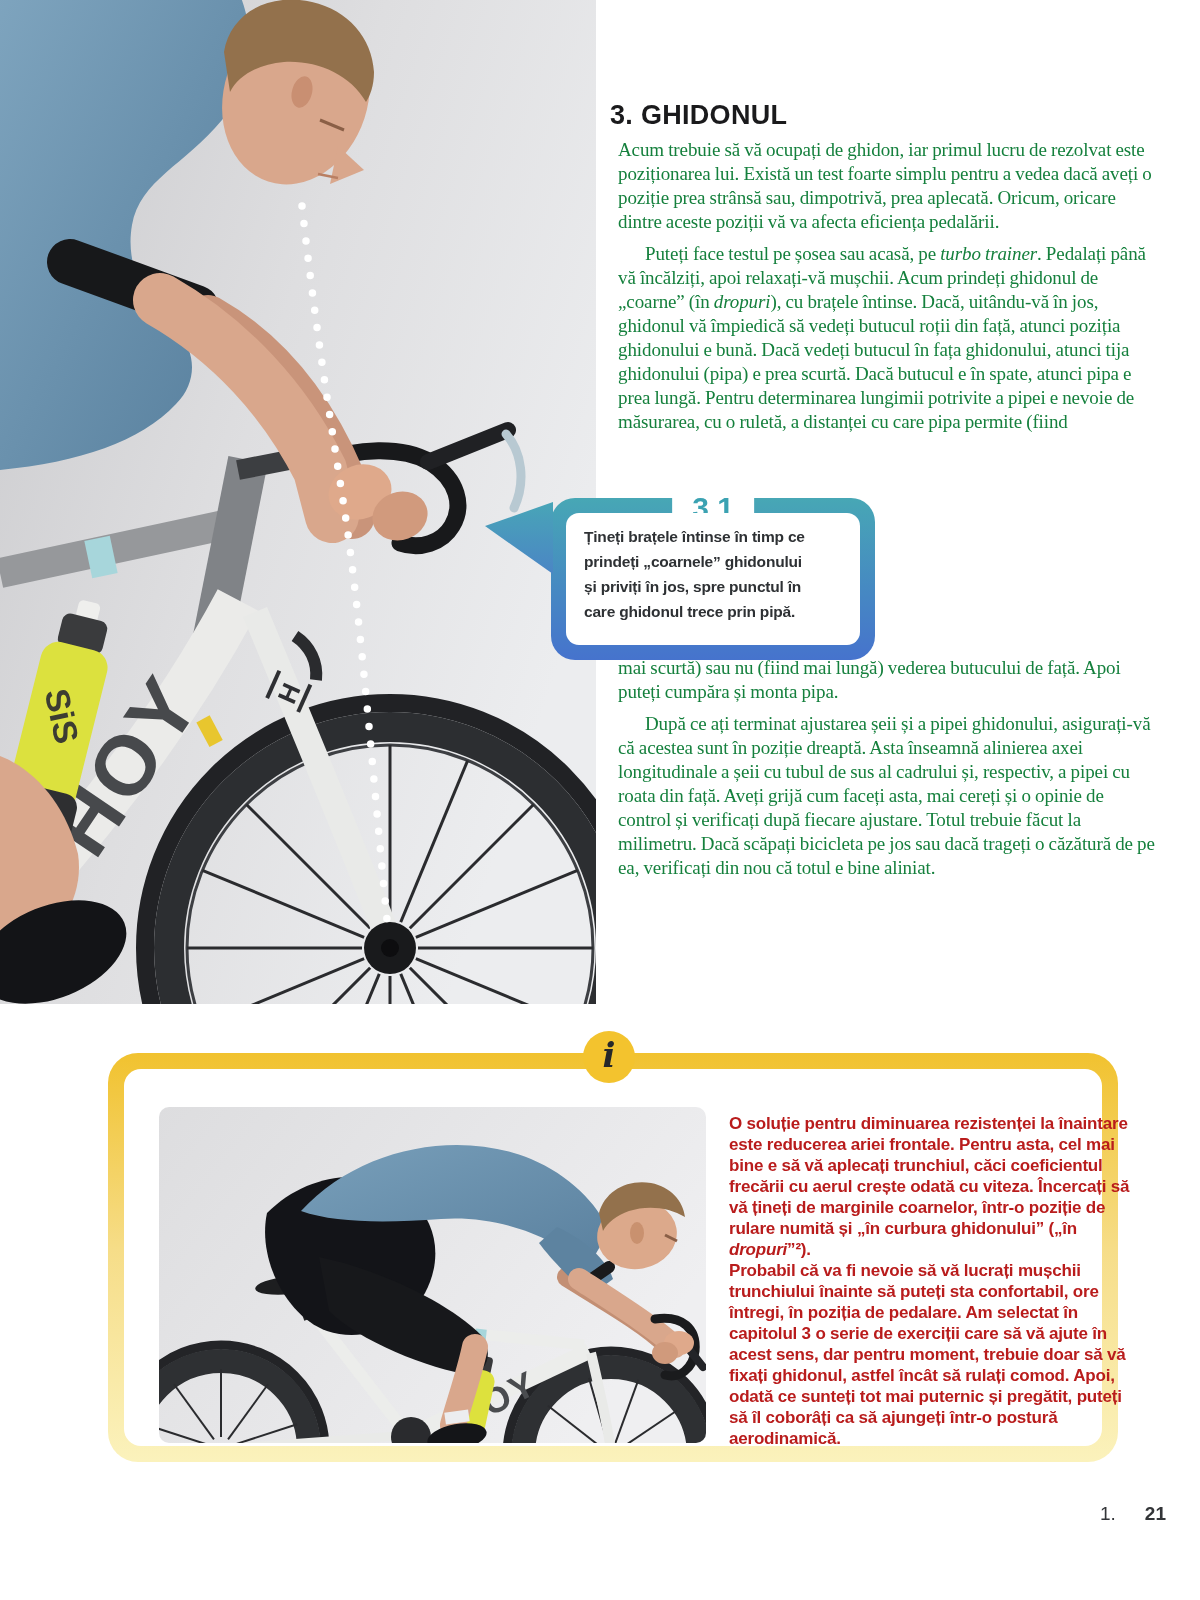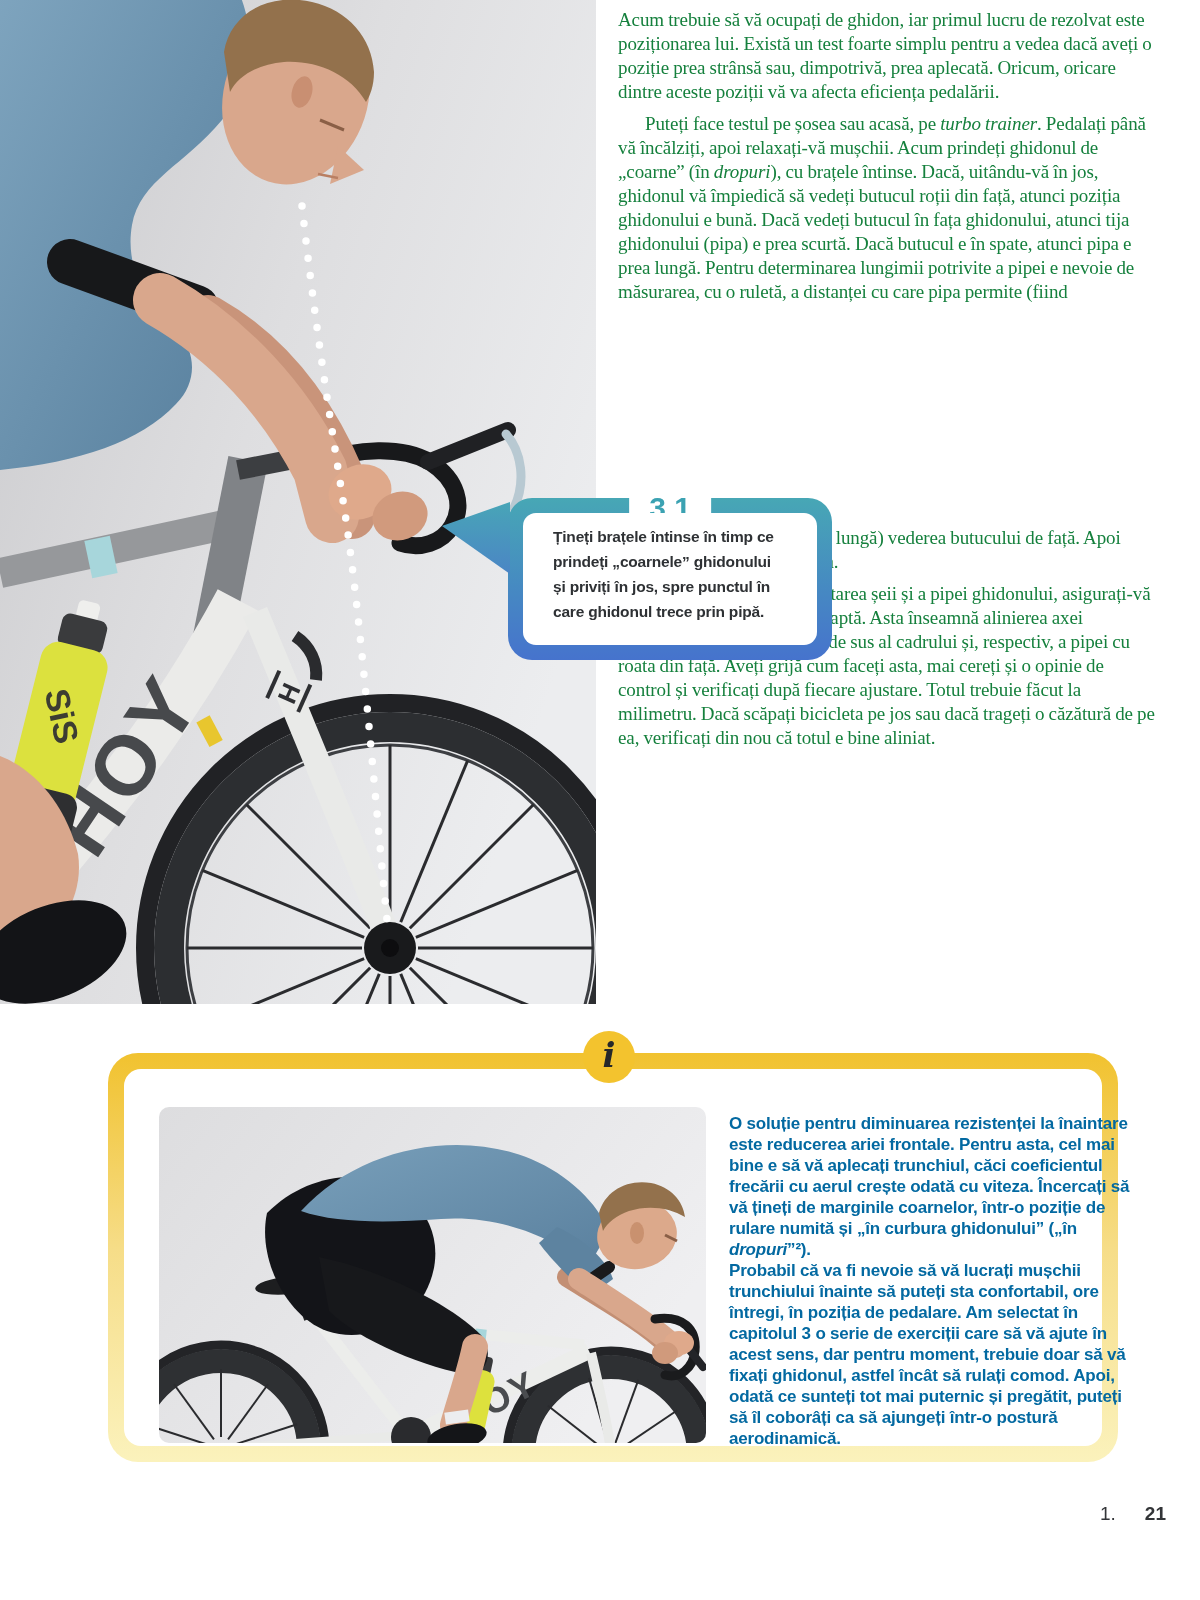--- a/index.html
+++ b/index.html
@@ -13,38 +13,38 @@
   .article{position:absolute;left:610px;top:0;width:558px;}
   .heading{margin:102px 0 9px 0;font:700 27px/1 "Liberation Sans",sans-serif;
            color:#1a1a1c;letter-spacing:.3px;}
   .para{margin:8px;font:400 19px/24px "Liberation Serif",serif;color:#15803d;
         letter-spacing:-.1px;word-spacing:-.5px;}
   .para em{}
   .para.indent{text-indent:27px;}
   .callout-spacer{height:206px;}
 
   
-  .callout{position:absolute;left:508px;top:498px;width:324px;height:162px;border-radius:24px;
+  .callout{position:absolute;left:551px;top:498px;width:324px;height:162px;border-radius:24px;
            background:linear-gradient(180deg,#47a7b5 0%,#4687c3 60%,#4673cd 100%);z-index:4;}
   .callout-inner{position:absolute;inset:15px;background:#ffffff;border-radius:13px;
-                 padding:11px 30px;box-sizing:border-box;}
+                 padding:11px 18px;box-sizing:border-box;}
   .callout-text{font:700 15.5px/25px "Liberation Sans",sans-serif;color:#2e3134;letter-spacing:-.2px;}
   .callout-label{position:absolute;top:-6px;left:50%;transform:translateX(-50%);
                  background:#ffffff;padding:0 20px;font:700 30px/32px "Liberation Sans",sans-serif;
                  color:#3ba2b2;white-space:nowrap;}
   .callout-tail{position:absolute;left:-68px;top:2px;width:70px;height:76px;}
 
   
   .infobox{position:absolute;left:108px;top:1053px;width:1010px;height:409px;border-radius:30px;
            background:linear-gradient(180deg,#f1c22f 0%,#f6dd88 48%,#fbf2bc 100%);}
   .infobox-inner{position:absolute;inset:16px;background:#ffffff;border-radius:17px;}
   .infobox-photo{position:absolute;left:35px;top:38px;width:547px;height:336px;border-radius:10px;
                  overflow:hidden;}
   .infobox-text{position:absolute;left:605px;top:44px;width:404px;}
-  .ibpara{margin:0;font:700 17px/21px "Liberation Sans",sans-serif;color:#0369a1;letter-spacing:-.2px;}
+  .ibpara{margin:0;font:700 17px/21px "Liberation Sans",sans-serif;color:#b91c1c;letter-spacing:-.2px;}
   .ibpara em{font-style:italic;}
   .info-icon{position:absolute;left:583px;top:1031px;width:52px;height:52px;border-radius:50%;
              background:#f3c32e;display:flex;align-items:center;justify-content:center;z-index:5;}
   .info-icon span{font:italic 700 34px/1 "DejaVu Serif",serif;color:#26282a;transform:translateY(-2px);}
 
   
   .footer{position:absolute;right:34px;top:1503px;display:flex;align-items:baseline;
           font:700 19px/1.2 "Liberation Sans",sans-serif;color:#2b2d2f;}
   .footer .num{font-weight:500;margin-right:9px;color:#333538;}
   .footer .pg{font-weight:700;margin-left:20px;color:#333538;}
@@ -143,20 +143,21 @@
       </g>
 
       <path d="M0,756 C36,770 66,806 78,854 C84,894 62,932 28,950 L0,958 Z" fill="#d9a78c"></path>
       <ellipse cx="52" cy="952" rx="78" ry="46" transform="rotate(-22 52 952)" fill="#131417"></ellipse>
 
       <path d="M302,206 C318,350 334,440 346,520 C362,630 376,810 388,930" stroke="#ffffff" stroke-width="7.5" fill="none" stroke-linecap="round" stroke-dasharray="0 17.5"></path>
     </svg>
   </div>
 
   <div class="article">
+    <h1 class="heading">3. GHIDONUL</h1>
     <div id="paras-top">
         <p class="para"><span>Acum trebuie să vă ocupați de ghidon, iar primul lucru de rezolvat este poziționarea lui. Există un test foarte simplu pentru a vedea dacă aveți o poziție prea strânsă sau, dimpotrivă, prea aplecată. Oricum, oricare dintre aceste poziții vă va afecta eficiența pedalării.</span></p>
         <p class="para indent"><span>Puteți face testul pe șosea sau acasă, pe </span><em>turbo trainer</em><span>. Pedalați până vă încălziți, apoi relaxați-vă mușchii. Acum prindeți ghidonul de „coarne” (în </span><em>dropuri</em><span>), cu brațele întinse. Dacă, uitându-vă în jos, ghidonul vă împiedică să vedeți butucul roții din față, atunci poziția ghidonului e bună. Dacă vedeți butucul în fața ghidonului, atunci tija ghidonului (pipa) e prea scurtă. Dacă butucul e în spate, atunci pipa e prea lungă. Pentru determinarea lungimii potrivite a pipei e nevoie de măsurarea, cu o ruletă, a distanței cu care pipa permite (fiind</span></p>
       </div>
     <div class="callout-spacer"></div>
     <div id="paras-bottom">
         <p class="para"><span>mai scurtă) sau nu (fiind mai lungă) vederea butucului de față. Apoi puteți cumpăra și monta pipa.</span></p>
         <p class="para indent"><span>După ce ați terminat ajustarea șeii și a pipei ghidonului, asigurați-vă că acestea sunt în poziție dreaptă. Asta înseamnă alinierea axei longitudinale a șeii cu tubul de sus al cadrului și, respectiv, a pipei cu roata din față. Aveți grijă cum faceți asta, mai cereți și o opinie de control și verificați după fiecare ajustare. Totul trebuie făcut la milimetru. Dacă scăpați bicicleta pe jos sau dacă trageți o căzătură de pe ea, verificați din nou că totul e bine aliniat.</span></p>
       </div>
   </div>

